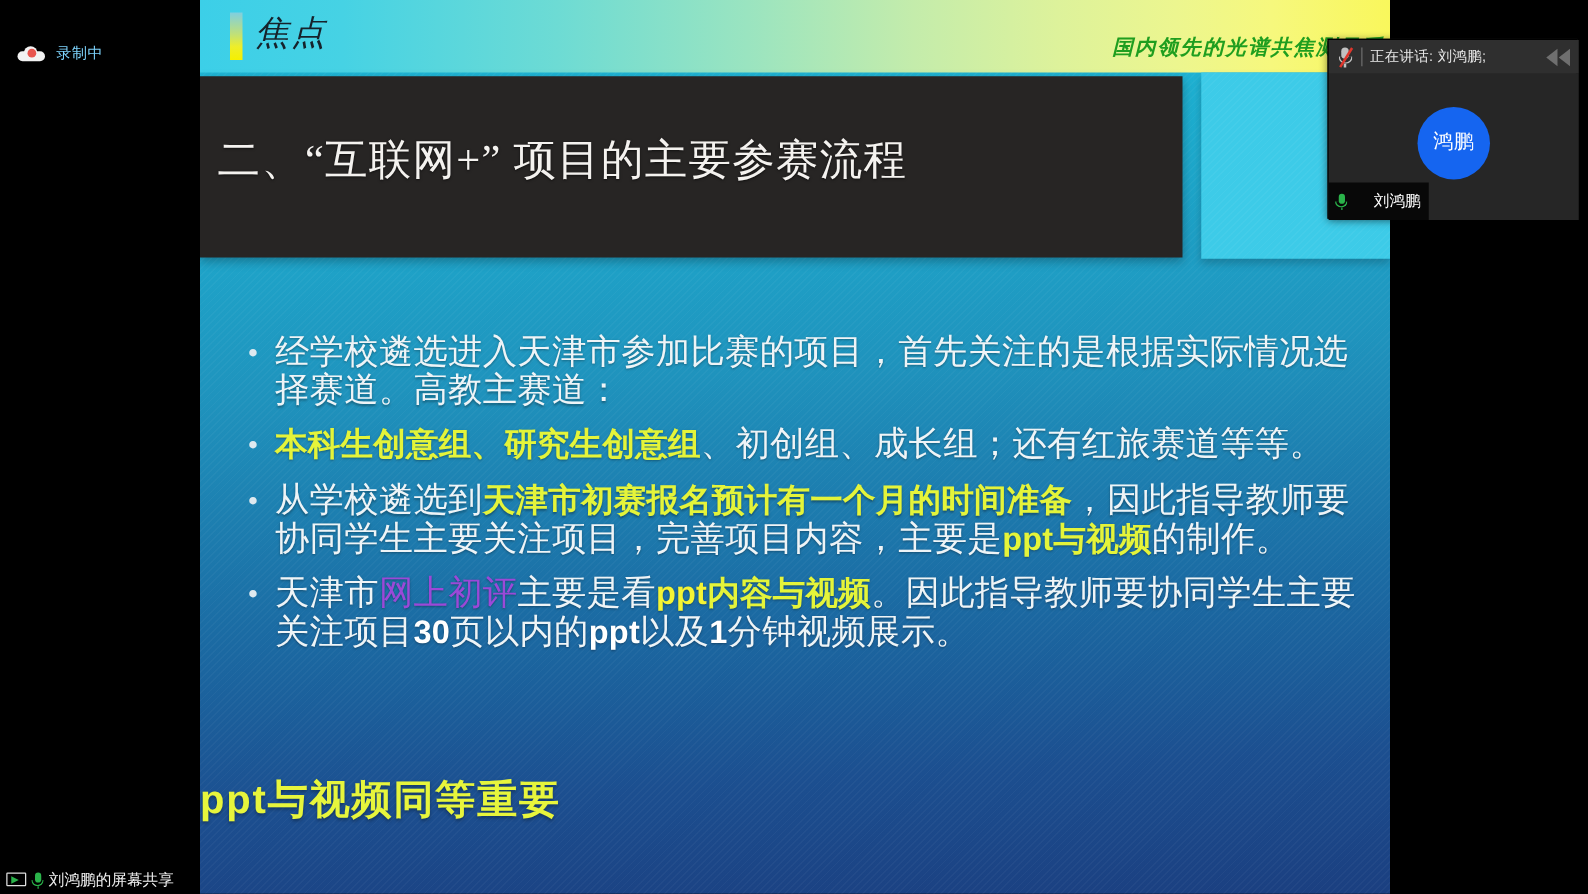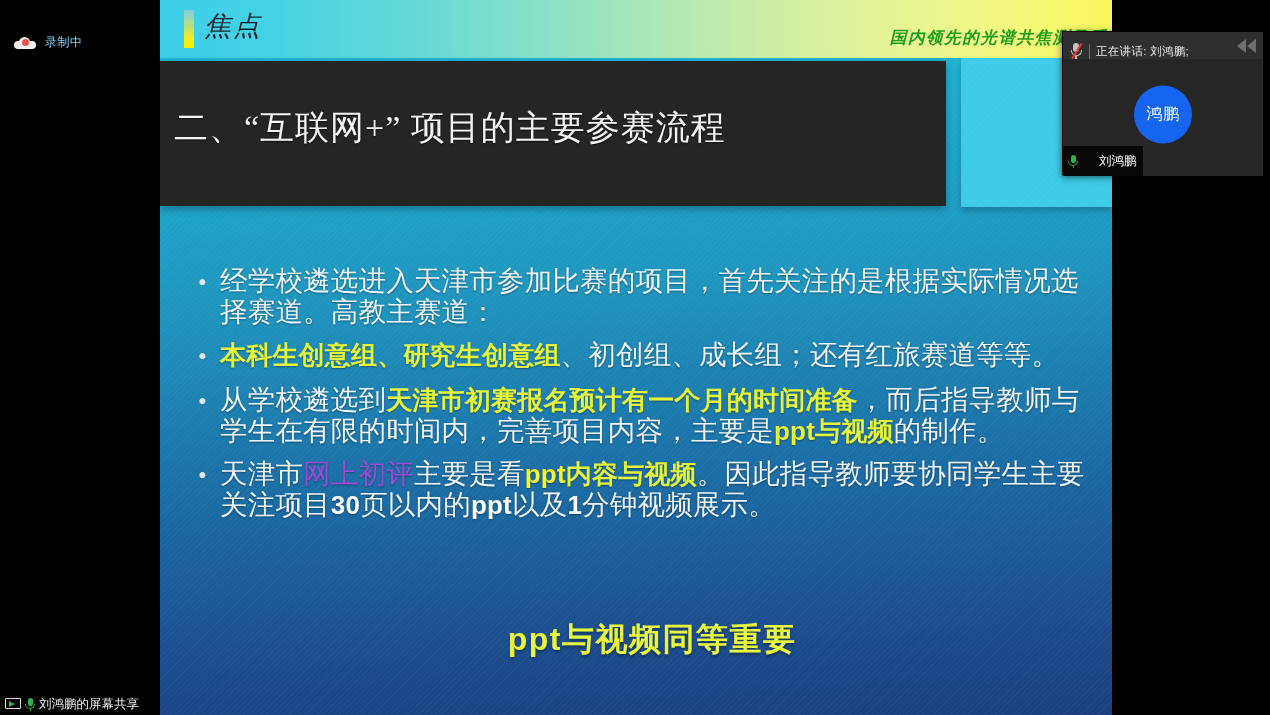--- a/index.html
+++ b/index.html
@@ -191,23 +191,23 @@
     font-weight: 400;
   }
   .bullet-text .hl-bold-white {
     font-family: "Liberation Sans", sans-serif;
     font-weight: 700;
     color: #ffffff;
     font-size: 26px;
   }
   #slide-conclusion {
     position: absolute;
-    left: 16px; top: 618px;
+    left: 0; top: 618px;
     width: 952px;
-    text-align: center;
+    text-align: left;
     font-family: "Liberation Sans", sans-serif;
     font-weight: 700;
     font-size: 32px;
     color: #e7f53c;
     letter-spacing: 1.5px;
     text-shadow: 0 2px 3px rgba(0,0,0,.35);
   }
 
   
   #participant-panel {
@@ -218,21 +218,21 @@
     border: 1px solid #000;
     z-index: 60;
     box-shadow: 0 2px 7px rgba(0,0,0,.6);
   }
   #participant-topbar {
     position: absolute;
     left: 0; top: 0;
     width: 200px; height: 27px;
     background: #2f2f2f;
     display: flex;
-    align-items: flex-end;
+    align-items: center;
     padding: 0 6px;
     gap: 6px;
   }
   .mic-muted-icon {
     position: relative;
     width: 14px; height: 17px;
     flex: 0 0 auto;
   }
   .mic-muted-icon .body {
     position: absolute;
@@ -417,21 +417,21 @@
         <div class="bullet-row">
           <div class="bullet-marker">•</div>
           <div class="bullet-text"><span>经学校遴选进入天津市参加比赛的项目，首先关注的是根据实际情况选择赛道。高教主赛道：</span></div>
         </div>
         <div class="bullet-row">
           <div class="bullet-marker">•</div>
           <div class="bullet-text"><span class="hl-yellowgreen">本科生创意组、研究生创意组</span><span>、初创组、成长组；还有红旅赛道等等。</span></div>
         </div>
         <div class="bullet-row">
           <div class="bullet-marker">•</div>
-          <div class="bullet-text"><span>从学校遴选到</span><span class="hl-yellowgreen">天津市初赛报名预计有一个月的时间准备</span><span>，而后指导教师与学生在有限的时间内，完善项目内容，主要是</span><span class="hl-yellowgreen">ppt与视频</span><span>的制作。</span></div>
+          <div class="bullet-text"><span>从学校遴选到</span><span class="hl-yellowgreen">天津市初赛报名预计有一个月的时间准备</span><span>，因此指导教师要协同学生主要关注项目，完善项目内容，主要是</span><span class="hl-yellowgreen">ppt与视频</span><span>的制作。</span></div>
         </div>
         <div class="bullet-row">
           <div class="bullet-marker">•</div>
           <div class="bullet-text"><span>天津市</span><span class="hl-purple">网上初评</span><span>主要是看</span><span class="hl-yellow">ppt</span><span class="hl-yellowgreen">内容与视频</span><span>。因此指导教师要协同学生主要关注项目</span><span class="hl-bold-white">30</span><span>页以内的</span><span class="hl-bold-white">ppt</span><span>以及</span><span class="hl-bold-white">1</span><span>分钟视频展示。</span></div>
         </div>
       </div>
 
     <div id="slide-conclusion">ppt与视频同等重要</div>
   </div>
 

